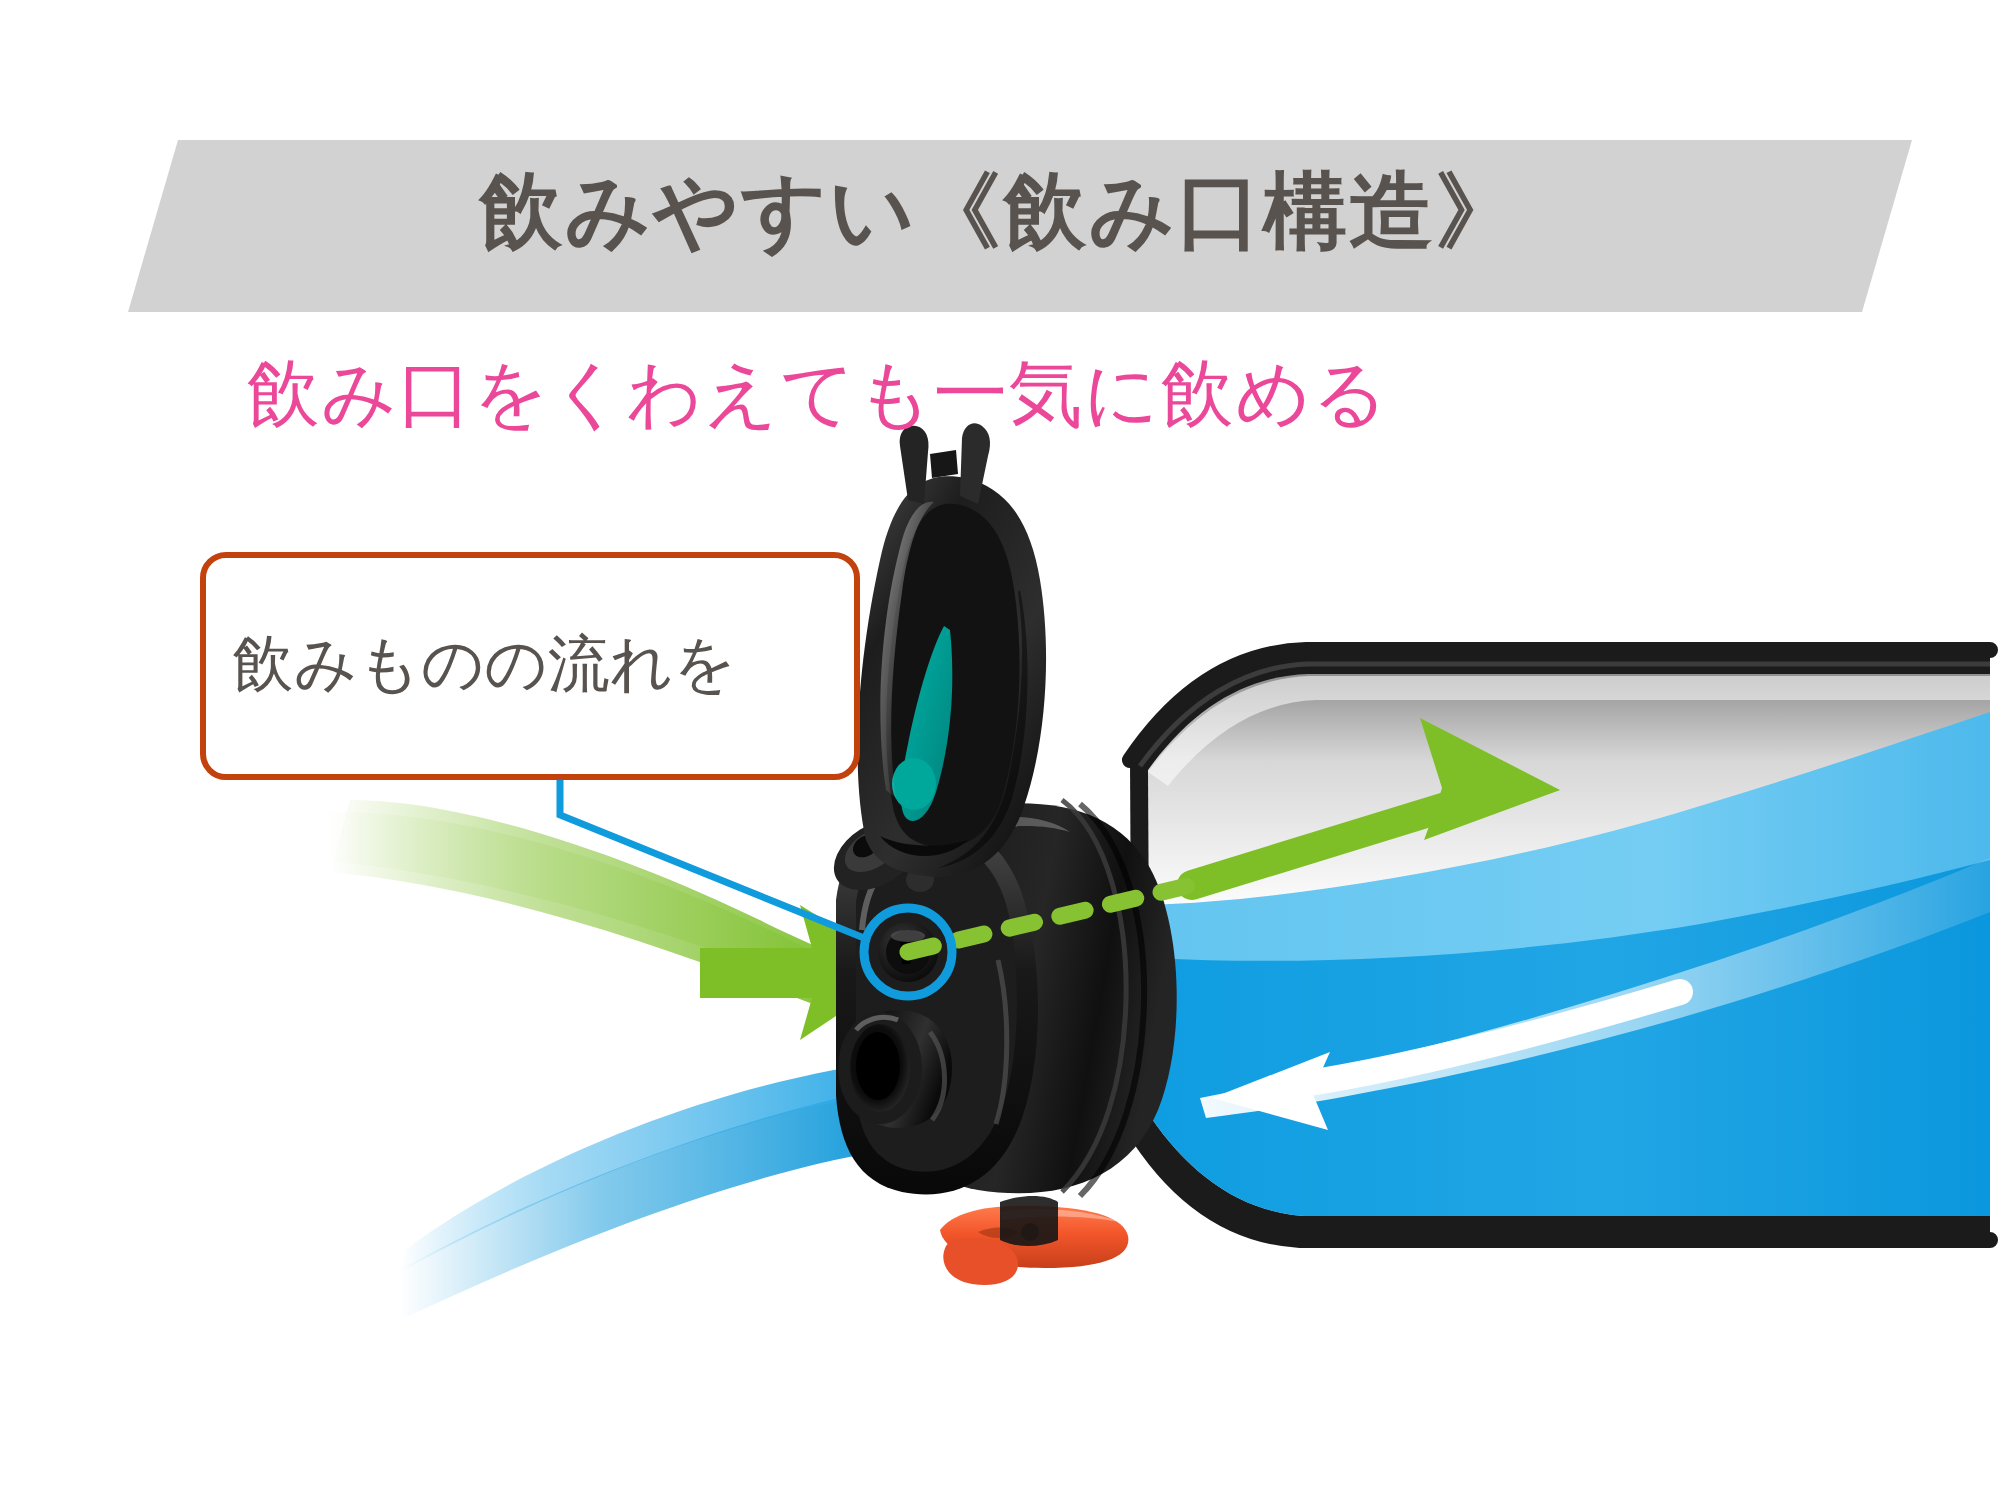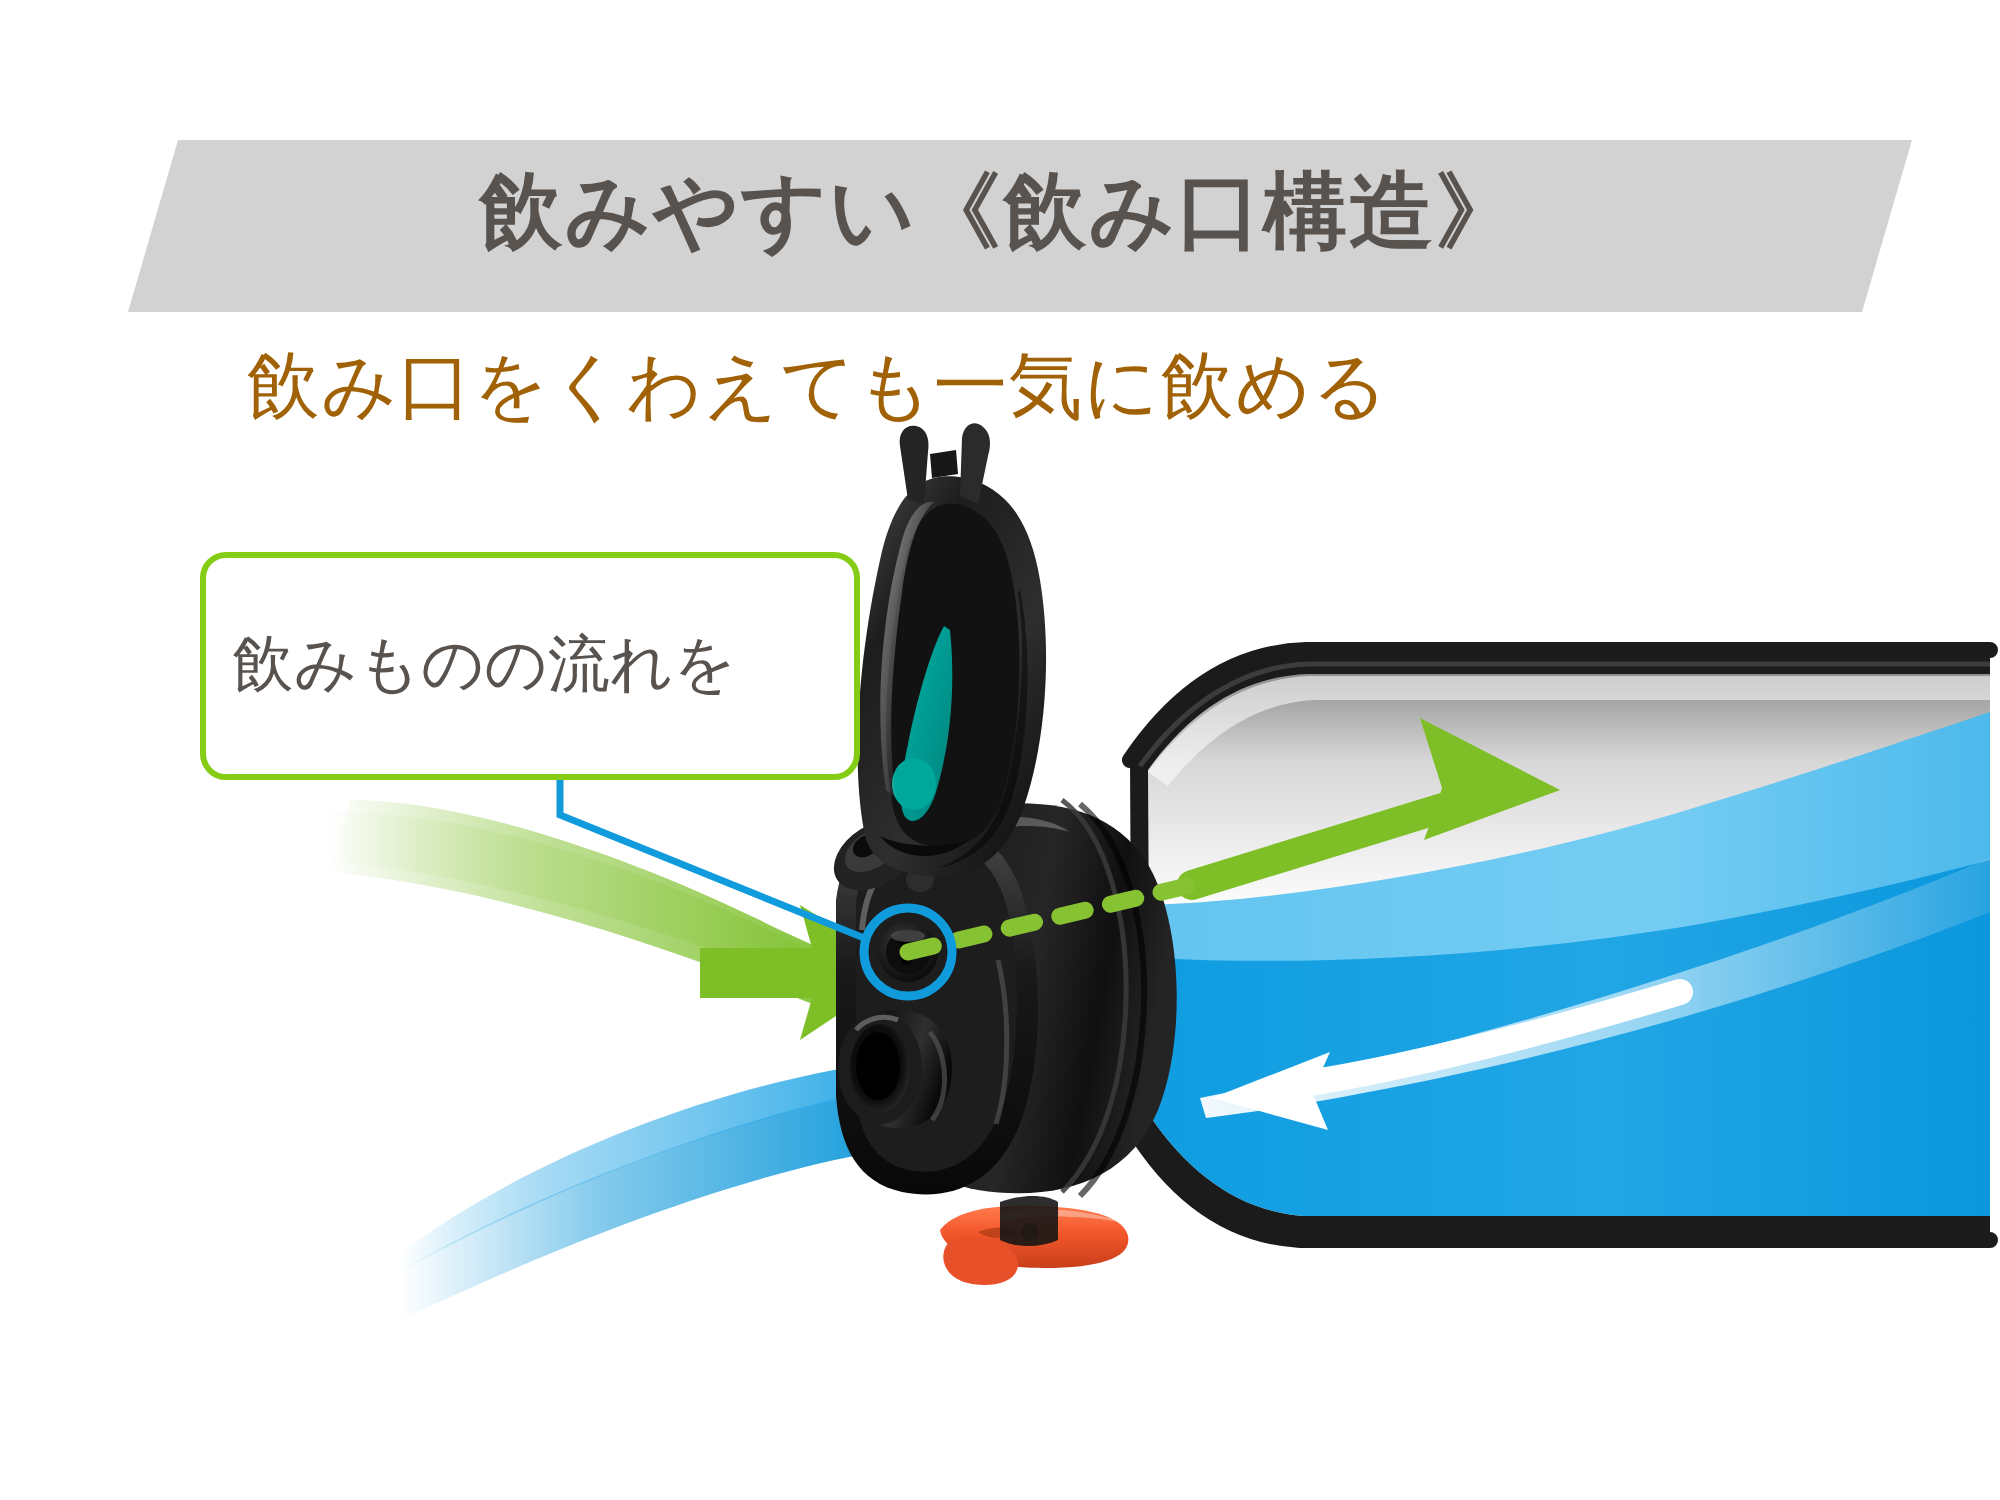--- a/index.html
+++ b/index.html
@@ -18,30 +18,30 @@
   .banner-title{
     position:absolute;left:0;top:123px;width:2000px;height:175px;
     display:flex;align-items:center;justify-content:center;
     font-size:84px;font-weight:bold;color:#58534f;
     letter-spacing:2px;line-height:1;
     text-align:center;
     z-index:3;
     pointer-events:none;
   }
   .subtitle{
-    position:absolute;left:0;top:337px;width:1635px;
+    position:absolute;left:0;top:345px;width:1635px;
     text-align:center;
-    font-size:74px;color:#a16207;letter-spacing:1px;
+    font-size:74px;color:#ec4899;letter-spacing:1px;
     z-index:3;
   }
 
   
   .callout{
     position:absolute;left:200px;top:552px;width:660px;height:228px;
-    border:6px solid #84cc16;border-radius:26px;background:#ffffff;
+    border:6px solid #c2410c;border-radius:26px;background:#ffffff;
     box-sizing:border-box;z-index:25;
     display:flex;flex-direction:column;justify-content:center;
     padding:4px 0 8px 26px;
   }
   .callout-line{
     font-size:62px;color:#58534f;line-height:1.12;letter-spacing:0px;
     white-space:nowrap;
   }
 </style>
 </head>

